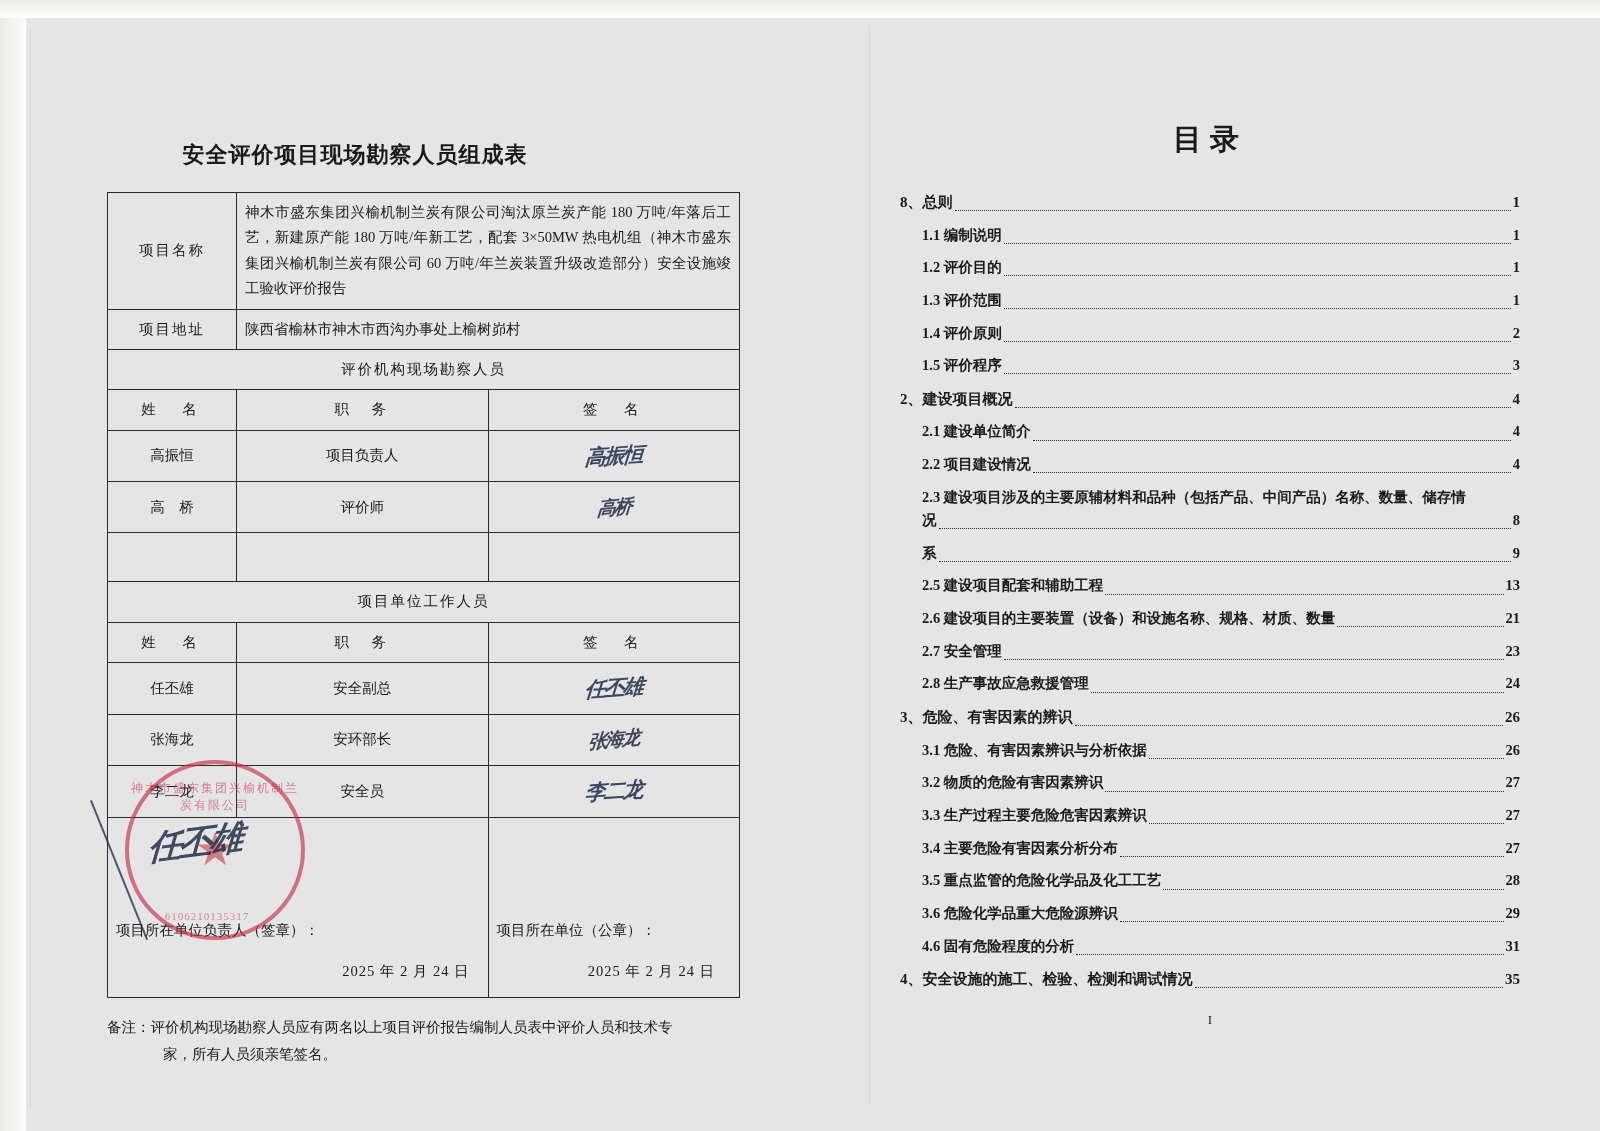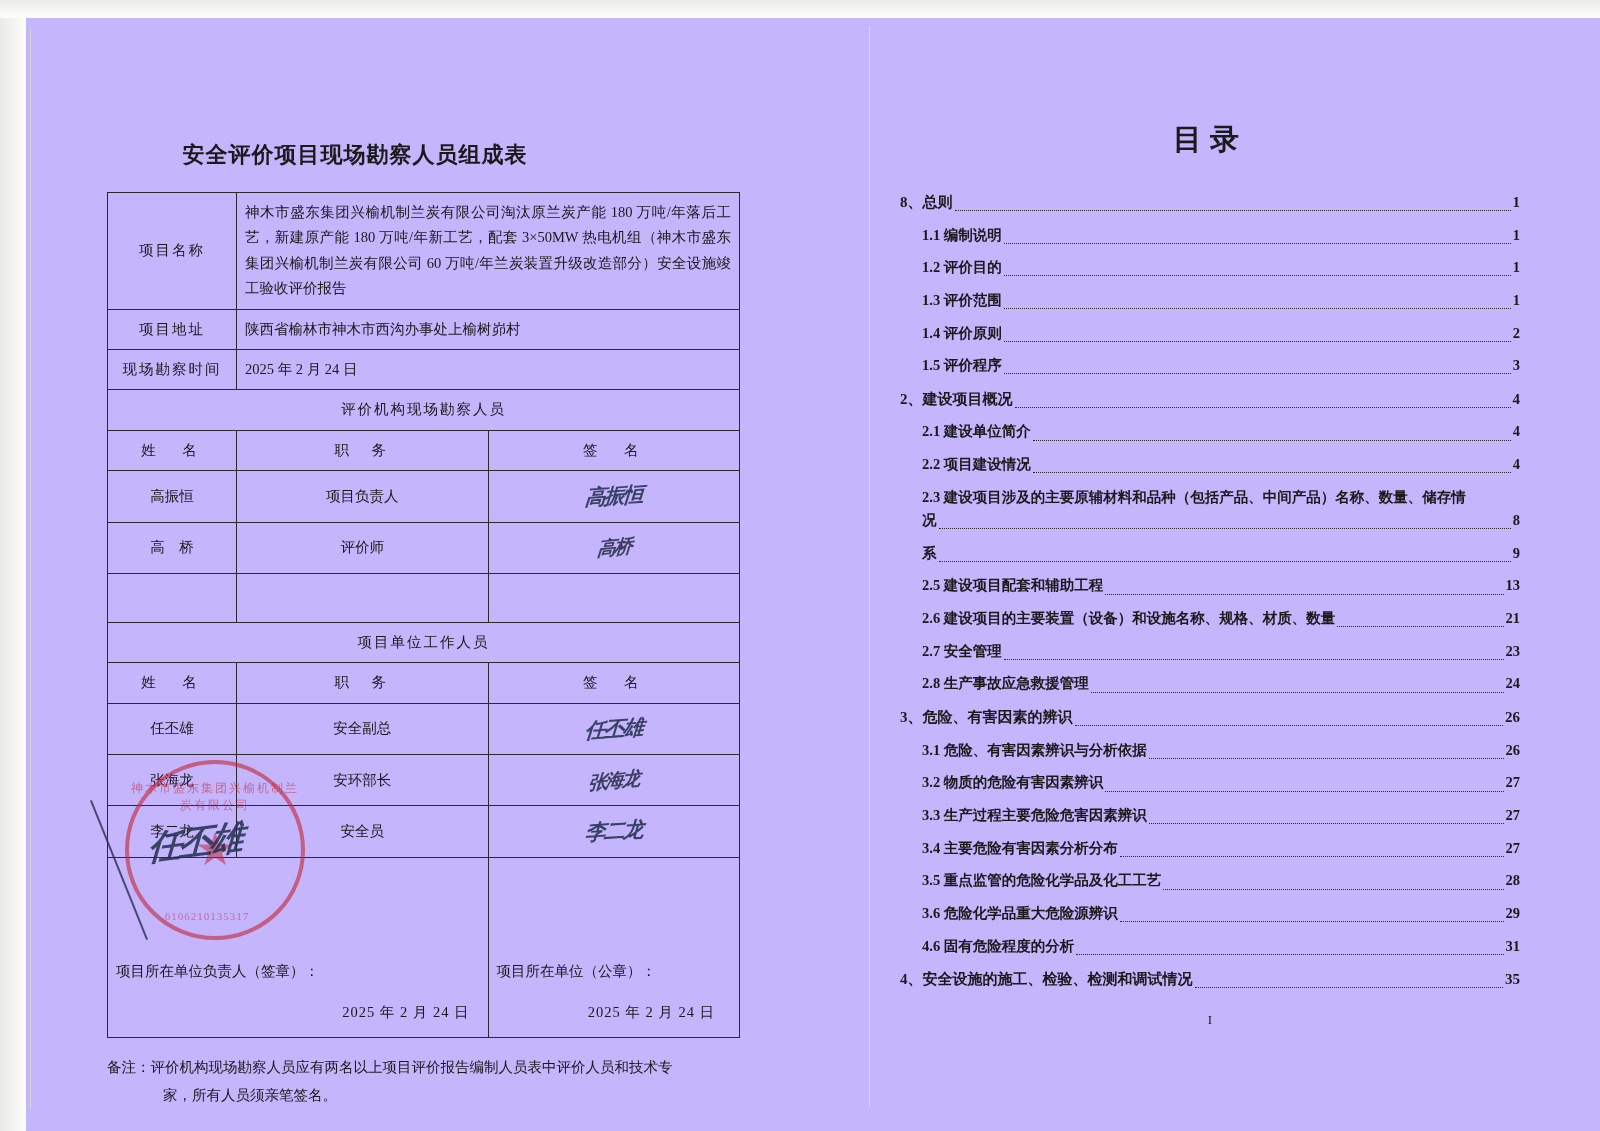--- a/index.html
+++ b/index.html
@@ -11,21 +11,21 @@
     width: 1600px;
     height: 1131px;
     position: relative;
     font-family: "Liberation Serif", "DejaVu Serif", serif;
     color: #1a1a1a;
     overflow: hidden;
   }
   .page {
     position: absolute;
     inset: 0;
-    background: #c4b5fd;
+    background: #e5e5e5;
   }
   
   .scan-edge-left {
     position: absolute;
     left: 0; top: 0; bottom: 0;
     width: 26px;
     background: linear-gradient(to right, #e9e9e6, #fdfdfc);
   }
   .scan-edge-top {
     position: absolute;
@@ -269,24 +269,20 @@
     <table class="info">
       <tbody>
           <tr>
         <td class="label-cell">项目名称</td>
         <td class="value-cell proj-name-val" colspan="2">神木市盛东集团兴榆机制兰炭有限公司淘汰原兰炭产能 180 万吨/年落后工艺，新建原产能 180 万吨/年新工艺，配套 3×50MW 热电机组（神木市盛东集团兴榆机制兰炭有限公司 60 万吨/年兰炭装置升级改造部分）安全设施竣工验收评价报告</td>
       </tr>
       <tr>
         <td class="label-cell">项目地址</td>
         <td class="value-cell" colspan="2">陕西省榆林市神木市西沟办事处上榆树峁村</td>
       </tr>
-      <tr>
-        <td class="label-cell">现场勘察时间</td>
-        <td class="value-cell" colspan="2">2025 年 2 月 24 日</td>
-      </tr>
 
       <tr>
         <td class="section-head" colspan="3">评价机构现场勘察人员</td>
       </tr>
       <tr>
         <td class="col-name">姓　名</td>
         <td class="col-duty">职　务</td>
         <td class="col-sign">签　名</td>
       </tr>
       <tr>

